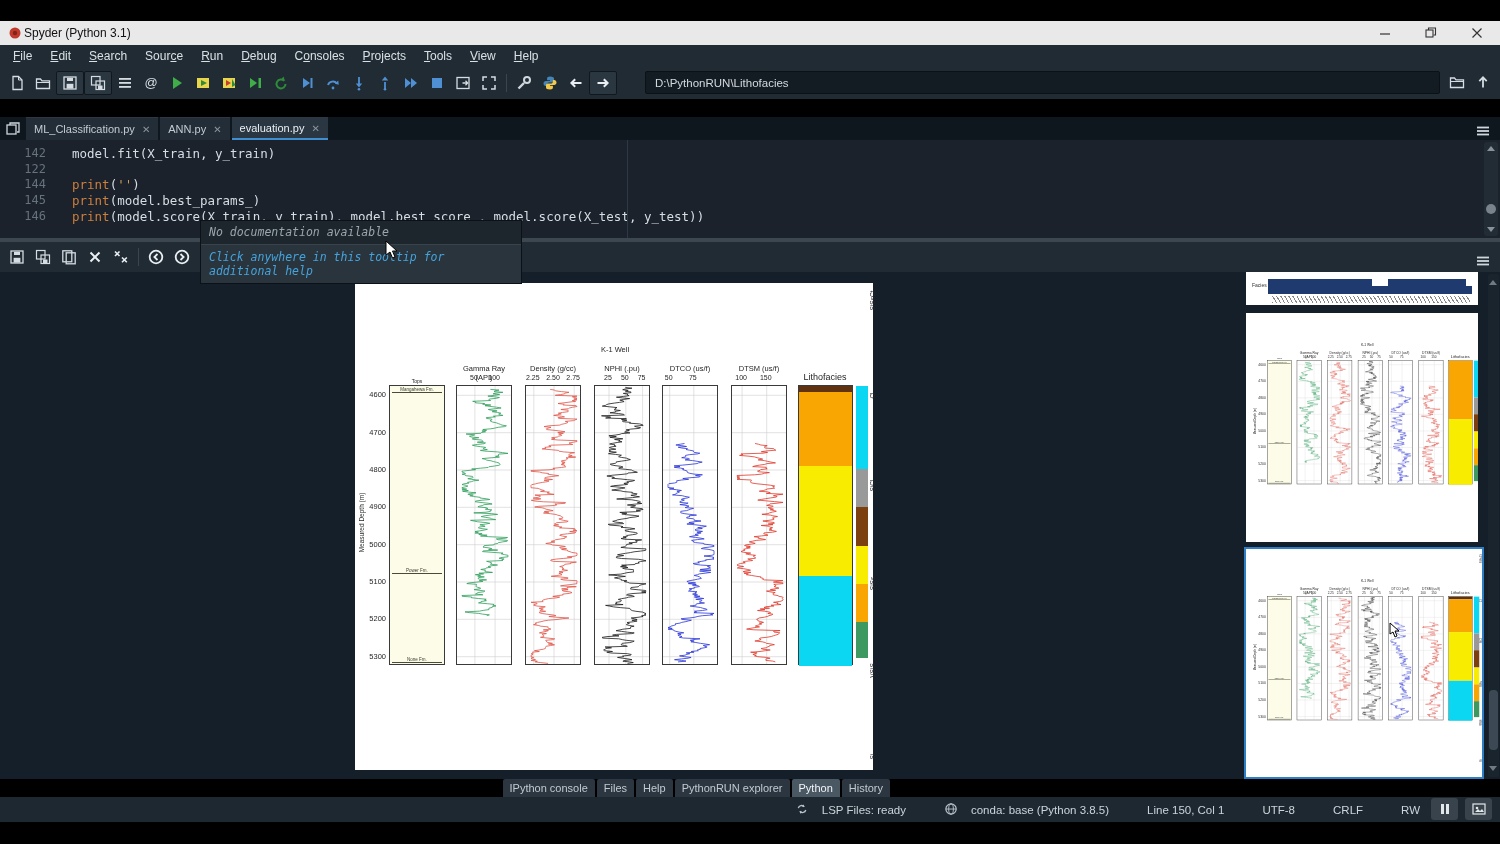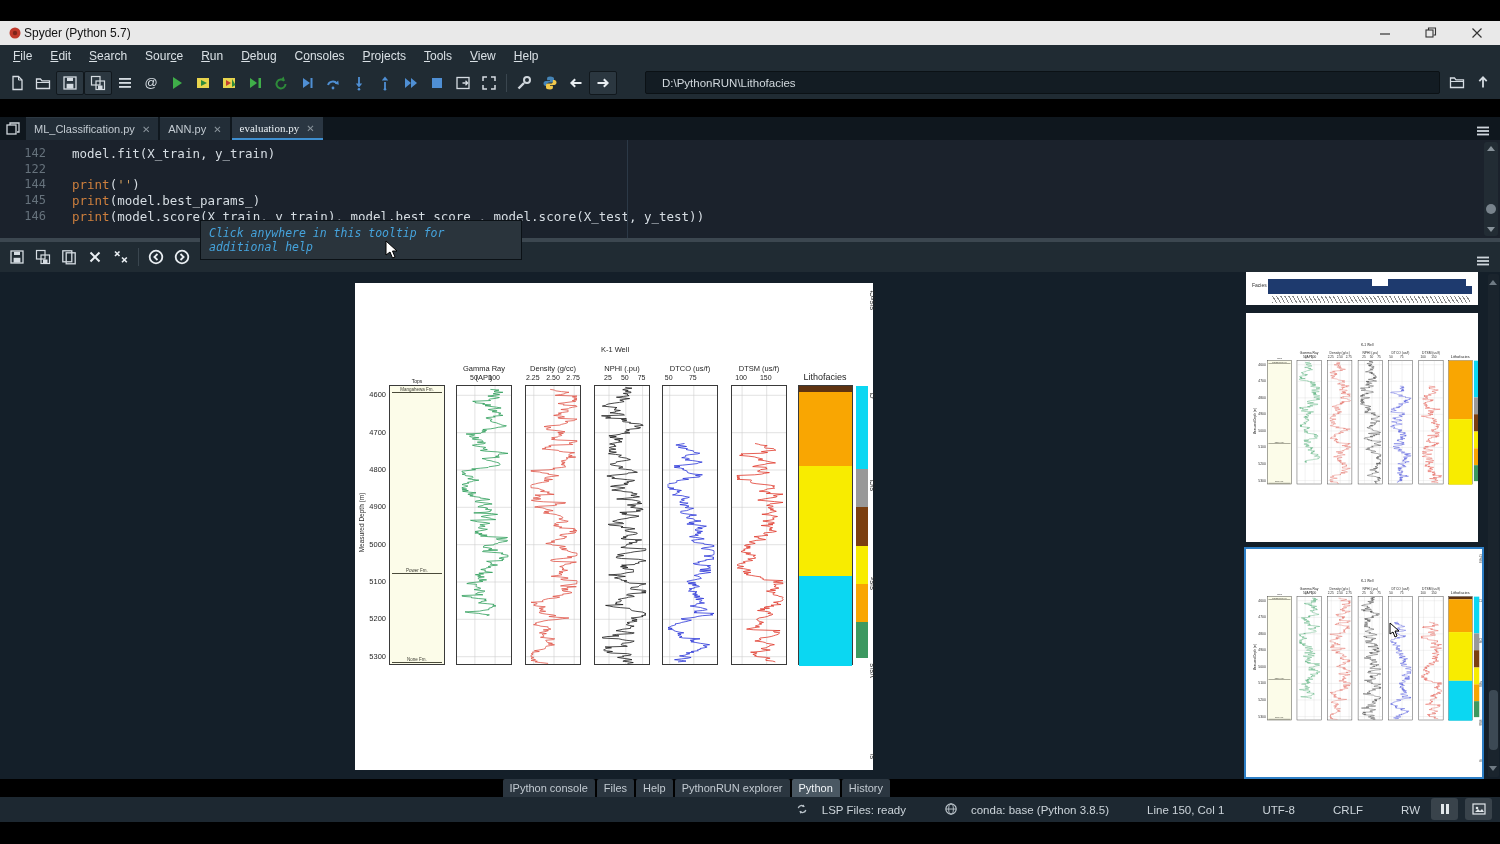--- a/index.html
+++ b/index.html
@@ -13,29 +13,29 @@
   .winbtn{width:46px;height:24px;display:flex;align-items:center;justify-content:center;}
   
   #menubar{position:absolute;left:0;top:45px;width:1500px;height:22px;background:#202b33;display:flex;align-items:center;padding-left:4px;box-sizing:border-box;}
   .menu-item{color:#d9e0e5;font-size:12px;padding:2px 9px;}
   .menu-item .u{text-decoration:underline;}
   
   #toolbar{position:absolute;left:0;top:67px;width:1500px;height:32px;background:#202b33;display:flex;align-items:center;}
   .tb-ico{width:26px;height:22px;display:flex;align-items:center;justify-content:center;flex:0 0 auto;}
   .tb-sep{width:1px;height:18px;background:#3a464f;margin:0 4px;flex:0 0 auto;}
   .tb-box{background:#2b3740;border:1px solid #11181d;border-radius:2px;}
-  #path-field{position:absolute;left:645px;top:4px;width:795px;height:23px;background:#131c23;border:1px solid #0b1115;border-radius:2px;color:#d2d9de;font-size:11.5px;line-height:23px;padding-left:16px;box-sizing:border-box;}
+  #path-field{position:absolute;left:645px;top:4px;width:795px;height:23px;background:#131c23;border:1px solid #0b1115;border-radius:2px;color:#d2d9de;font-size:11.5px;line-height:23px;padding-left:9px;box-sizing:border-box;}
   #toolbar-right{position:absolute;right:4px;top:4px;display:flex;}
   
   #breadcrumb{position:absolute;left:0;top:99px;width:1500px;height:18px;background:#10181f;color:#c9d0d5;font-size:10.5px;line-height:18px;padding-left:8px;box-sizing:border-box;}
   
   #tabbar{position:absolute;left:0;top:117px;width:1500px;height:23px;background:#0f171e;display:flex;align-items:flex-end;}
   #tab-browse{width:26px;height:23px;display:flex;align-items:center;justify-content:center;}
   .etab{height:22px;display:flex;align-items:center;padding:0 8px;margin-right:2px;background:#222d37;color:#c3cbd2;font-size:11px;border-top:1px solid #2c3842;}
-  .etab.active{background:#2a3642;color:#e9eff3;border-bottom:2px solid #3f8fd0;height:20px;font-family:Liberation Serif, serif;}
+  .etab.active{background:#2a3642;color:#e9eff3;border-bottom:2px solid #3f8fd0;height:20px;}
   .etab .x{margin-left:7px;color:#8a949c;font-size:10px;}
   #tabbar-menu{position:absolute;right:4px;top:3px;}
   
   #editor{position:absolute;left:0;top:140px;width:1500px;height:98px;background:#1b222c;overflow:hidden;}
   #gutter{position:absolute;left:0;top:0;width:60px;height:98px;}
   .lnum{position:absolute;right:14px;color:#66727c;font-family:"DejaVu Sans Mono",monospace;font-size:12px;}
   .cline{position:absolute;left:72px;font-family:"DejaVu Sans Mono",monospace;font-size:12.5px;white-space:pre;}
   .tok-plain{color:#d6dde3;} .tok-builtin{color:#cd7f3d;} .tok-string{color:#cf9c5d;}
   #edge-line{position:absolute;left:627px;top:0;width:1px;height:98px;background:#2c3947;}
   #ed-scroll{position:absolute;right:2px;top:2px;width:14px;height:94px;background:#222c34;border-radius:3px;}
@@ -88,21 +88,21 @@
 
 <div id="screen">
 
   <div id="titlebar">
     <span class="abs" style="left:8px;top:5px;">
       <svg width="14" height="14">
           <circle cx="7" cy="7" r="5.5" fill="#c0392b"></circle>
           <circle cx="7" cy="7" r="2.2" fill="#7e241a"></circle>
         </svg>
     </span>
-    <span class="title" style="margin-left:24px;">Spyder (Python 5.7)</span>
+    <span class="title" style="margin-left:24px;">Spyder (Python 3.1)</span>
     <div id="wincontrols">
       <span class="winbtn">
           <svg width="12" height="12">
             <path d="M1 7h10" stroke="#333" stroke-width="1.2"></path>
           </svg>
         </span>
       <span class="winbtn">
           <svg width="12" height="12">
             <rect x="1" y="3" width="7" height="7" fill="none" stroke="#333" stroke-width="1.1"></rect>
             <path d="M3.5 3V1h7v7h-2" fill="none" stroke="#333" stroke-width="1.1"></path>
@@ -858,20 +858,21 @@
           <svg width="14" height="12">
             <rect x="1" y="1" width="12" height="10" fill="none" stroke="#e3e8eb" stroke-width="1.2"></rect>
             <circle cx="5" cy="5" r="1.3" fill="#e3e8eb"></circle>
             <path d="M3 9l3-3 2 2 2-2 2 3z" fill="#e3e8eb"></path>
           </svg>
         </span>
     </div>
   </div>
 
   <div id="tooltip">
+    <div class="r1">No documentation available</div>
     <div class="r2">Click anywhere in this tooltip for additional help</div>
   </div>
 
   <span class="cursor" style="left:385px;top:240px;">
     <svg width="17" height="20">
         <polygon points="1,1 1,15 5,12 7.5,18 10,17 7.5,11 12,11" fill="#fff" stroke="#000" stroke-width="1"></polygon>
       </svg>
   </span>
   <span class="cursor" style="left:1389px;top:622px;">
     <svg width="14" height="17">

